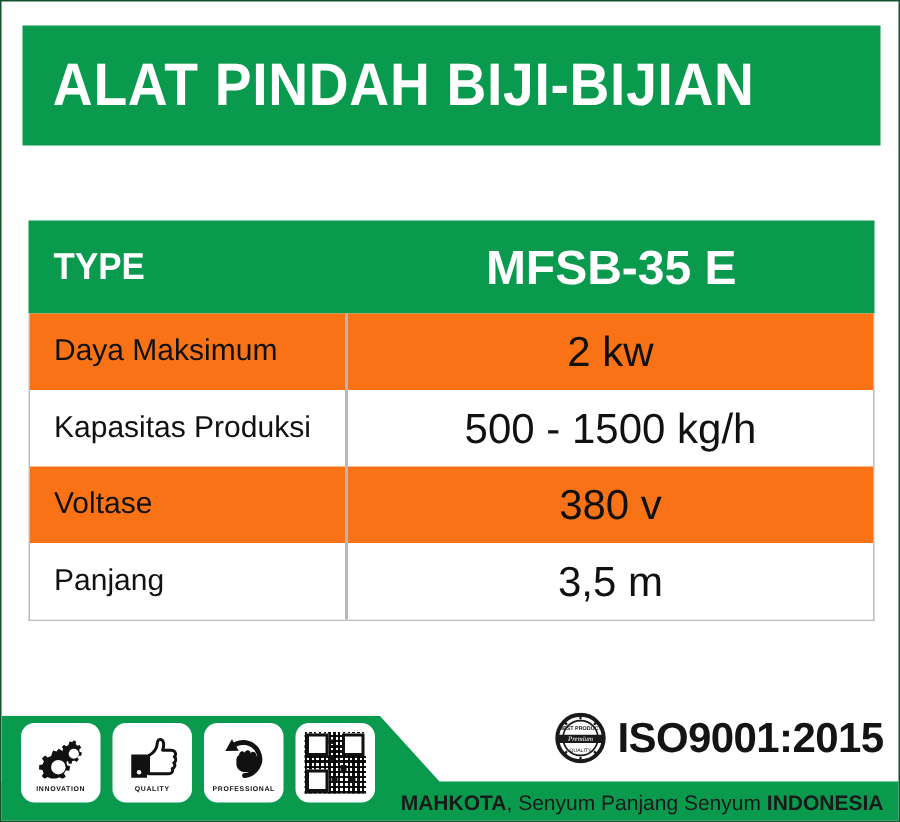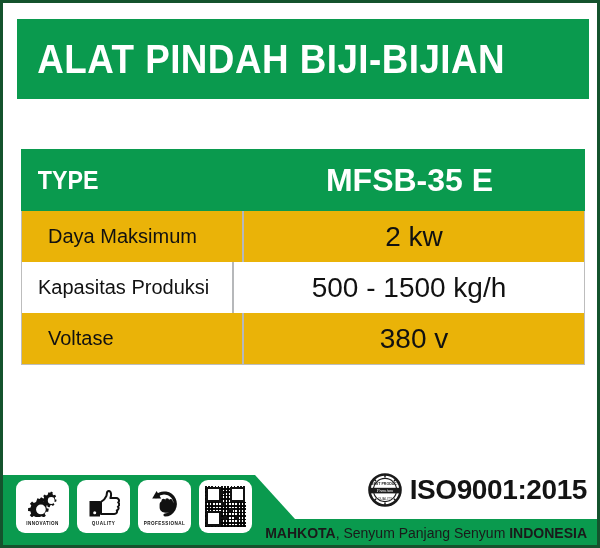--- a/index.html
+++ b/index.html
@@ -7,21 +7,21 @@
   body{
     width:600px;height:548px;
     background:#ffffff;
     font-family:"Liberation Sans", sans-serif;
     overflow:hidden;
     position:relative;
   }
   .card{
     position:absolute;inset:0;
     background:#ffffff;
-    border:3px solid #14532d;
+    border:1px solid #14532d;
     box-sizing:border-box;
   }
 
   
   .header-banner{
     position:absolute;
     left:14px;top:16px;
     width:572px;height:80px;
     background:#0a9a4e;
     display:flex;align-items:center;
@@ -76,21 +76,21 @@
   .spec-body{
     border:1px solid #bdbdbd;
     border-top:none;
     box-sizing:border-box;
   }
   .spec-row{
     display:flex;
     height:51px;
     box-sizing:border-box;
   }
-  .spec-row.odd{ background:#eab308;padding-left:10px; }
+  .spec-row.odd{ background:#f97316; }
   .spec-row.even{ background:#ffffff; }
   .spec-row .td-label{
     width:212px;
     display:flex;align-items:center;
     padding-left:16px;
     font-size:20px;
     color:#111111;
     border-right:2px solid #b6b8ba;
     box-sizing:border-box;
     white-space:nowrap;
@@ -240,20 +240,24 @@
       <div class="spec-row even">
         <div class="td-label">Kapasitas Produksi</div>
         <div class="td-value">500 - 1500 kg/h</div>
       </div>
 
       <div class="spec-row odd">
         <div class="td-label">Voltase</div>
         <div class="td-value">380 v</div>
       </div>
 
+      <div class="spec-row even">
+        <div class="td-label">Panjang</div>
+        <div class="td-value">3,5 m</div>
+      </div>
 
     </div>
   </div>
 
   <div class="footer">
 
     <div class="footer-green-block"></div>
     <div class="footer-green-strip"></div>
 
     <div class="badges">

